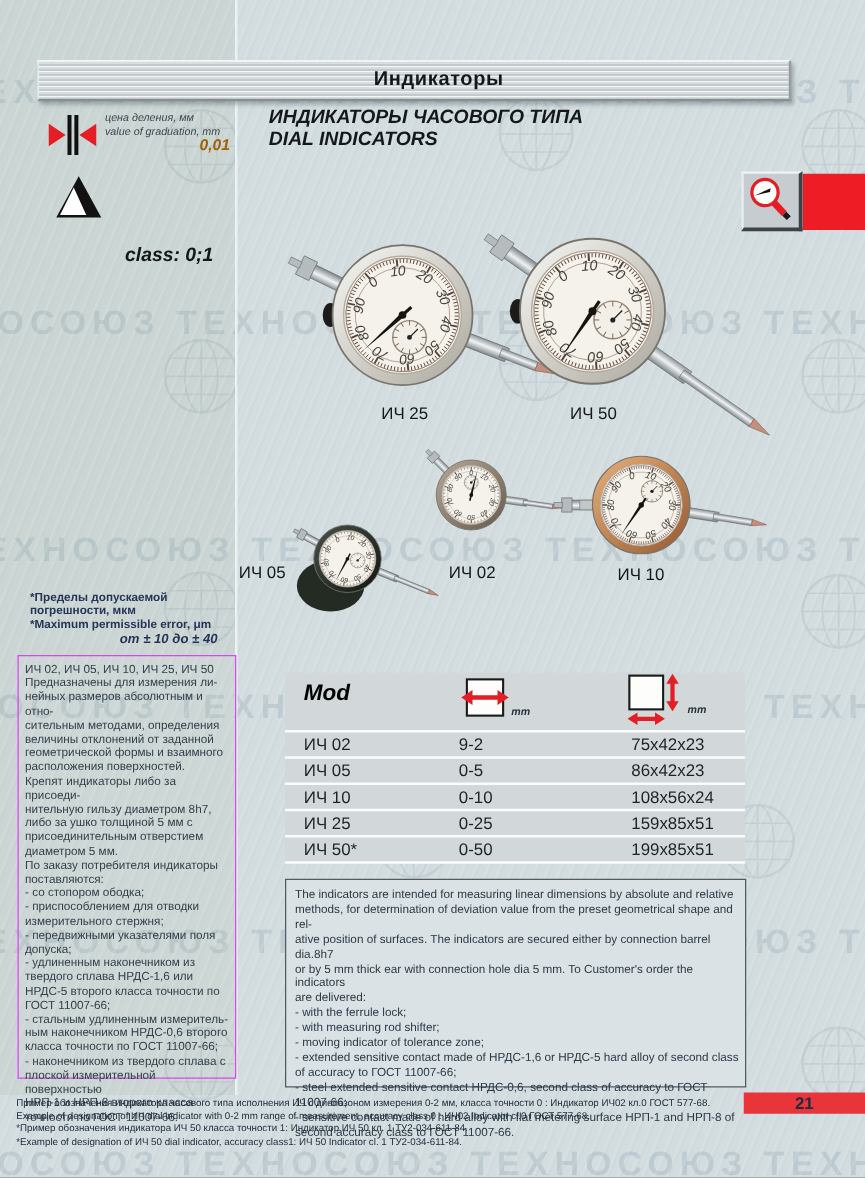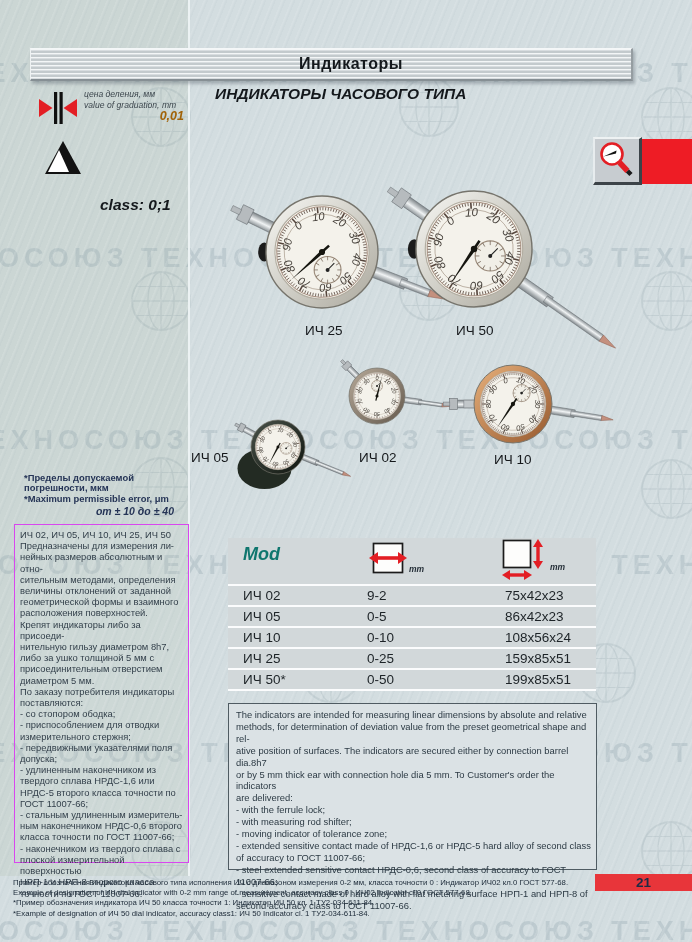--- a/index.html
+++ b/index.html
@@ -37,21 +37,21 @@
   .err-range{position:absolute;left:20px;top:505px;width:154px;z-index:6;text-align:right;
         font-weight:bold;font-style:italic;font-size:10.5px;color:#253456;}
   .left-box{position:absolute;left:14px;top:524px;width:166px;height:333px;z-index:6;
         border:1px solid #d946ef;background:rgba(255,255,255,.05);
         padding:4px 2px 0 5px;font-size:9.4px;line-height:11.2px;color:#323f4a;}
   .gauge{position:absolute;z-index:5;}
   .g-label{position:absolute;z-index:7;font-size:13.5px;color:#15181b;}
   .spec-table{position:absolute;left:228px;top:538px;width:368px;z-index:6;background:#d2d8da;
         border-bottom:2px solid #fbfcfd;}
   .t-head{position:relative;height:46px;}
-  .t-mod{position:absolute;left:15px;top:6px;font-weight:bold;font-style:italic;font-size:18px;color:#0f766e;}
+  .t-mod{position:absolute;left:15px;top:6px;font-weight:bold;font-style:italic;font-size:18px;color:#000000;}
   .t-ic1{position:absolute;left:140px;top:4px;}
   .t-ic2{position:absolute;left:274px;top:1px;}
   .t-mm1{position:absolute;left:181px;top:26px;font-weight:bold;font-style:italic;font-size:8.5px;color:#27313a;}
   .t-mm2{position:absolute;left:322px;top:24px;font-weight:bold;font-style:italic;font-size:8.5px;color:#27313a;}
   .t-row{display:flex;height:19px;border-top:2px solid #fbfcfd;align-items:center;
         font-size:13.5px;color:#1d2327;}
   .t-row .c1{width:124px;padding-left:15px;}
   .t-row .c2{width:138px;}
   .t-row .c3{flex:1;}
   .eng-box{position:absolute;left:228px;top:703px;width:355px;height:160px;z-index:6;
@@ -214,20 +214,21 @@
     </div>
   <div class="divider"></div>
   <div class="texture"></div>
 
   <div class="header-bar">
     <span>Индикаторы</span>
   </div>
 
   <div class="main-title">
     <div>ИНДИКАТОРЫ ЧАСОВОГО ТИПА</div>
+    <div>DIAL INDICATORS</div>
   </div>
 
   <div class="grad-icon">
     <svg width="44" height="40" viewBox="0 0 44 40">
       <rect x="18" y="4" width="3.2" height="32" fill="#101010"></rect>
       <rect x="23.5" y="4" width="3.2" height="32" fill="#101010"></rect>
       <polygon points="3,11 16.5,20 3,29" fill="#e31e24"></polygon>
       <polygon points="41,11 27.5,20 41,29" fill="#e31e24"></polygon>
     </svg>
   </div>

